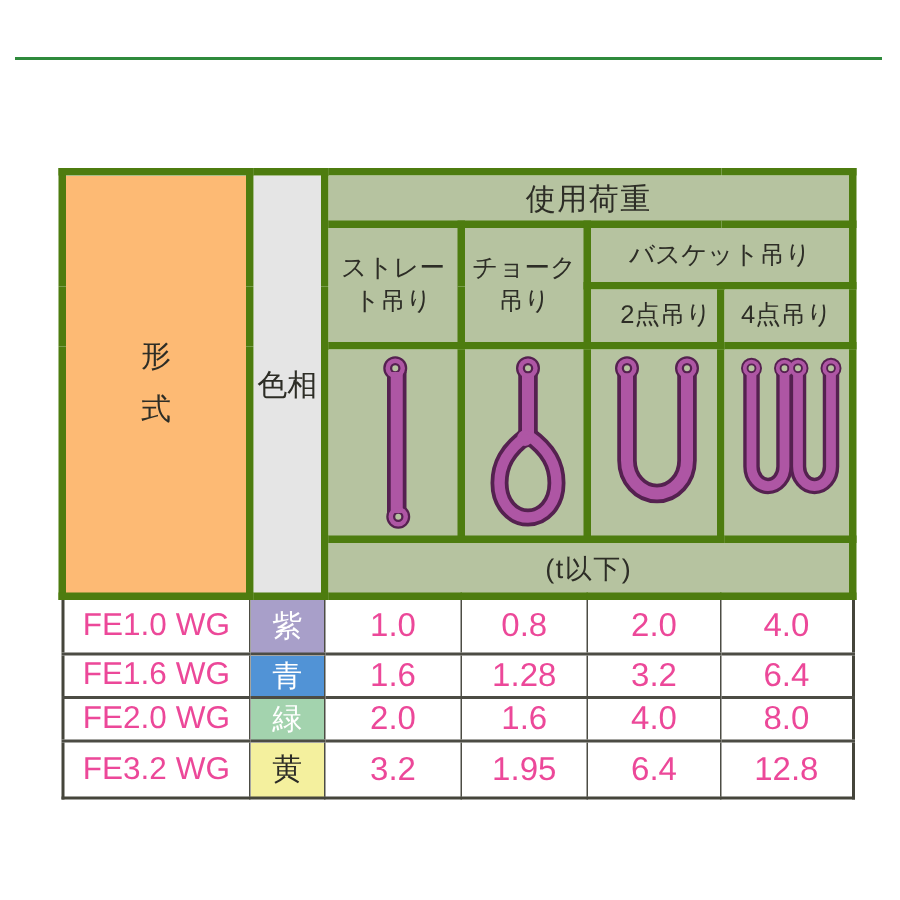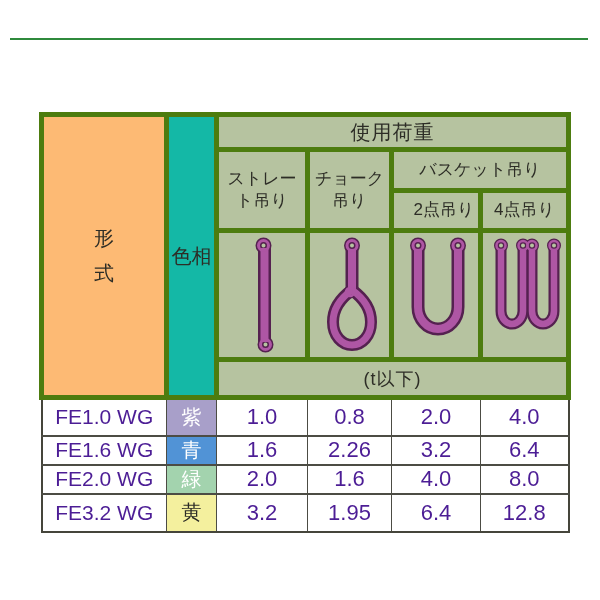--- a/index.html
+++ b/index.html
@@ -30,21 +30,21 @@
   td.load-hdr { font-size:20px; letter-spacing:1px; }
   td.sub { font-size:17px; line-height:1.3; }
   td.unit-cell { font-size:18px; letter-spacing:1px; }
   td.hue-hdr { font-size:20px; }
   td.model-hdr { font-size:20px; }
   .vstack { display:inline-block; width:1.15em; line-height:1.75; text-align:center; }
   td.icon-cell svg { display:block; margin:0 auto; }
 
   tr.data-row td {
     background:#ffffff; border:1px solid #4c4c44; border-top-width:2px;
-    font-size:21px; color:#4c1d95;
+    font-size:21px; color:#ec4899;
   }
   tr.data-row td.value-cell { font-size:22px; }
   tr.data-row td.hue-cell { font-size:20px; }
 </style>
 </head>
 <body>
 
 <div class="canvas">
 
   <div class="green-rule" style="background-color: rgb(47, 138, 60);"></div>
@@ -56,21 +56,21 @@
         <col style="width:91px">
       <col style="width:84px">
         <col style="width:89px">
         <col style="width:88px">
     </colgroup>
     <tbody>
       <tr style="height:35px">
         <td rowspan="5" class="hdr model-hdr" style="background-color: #fdba74;">
           <span class="vstack">形式</span>
         </td>
-        <td rowspan="5" class="hdr hue-hdr" style="background-color: #14b8a6;">色相</td>
+        <td rowspan="5" class="hdr hue-hdr" style="background-color: #e5e5e5;">色相</td>
         <td colspan="4" class="hdr load-hdr" style="background-color: rgb(182, 195, 160);">使用荷重</td>
       </tr>
       <tr style="height:41px">
         <td rowspan="2" class="hdr sub" style="background-color: rgb(182, 195, 160);">ストレート吊り</td>
         <td rowspan="2" class="hdr sub" style="background-color: rgb(182, 195, 160);">チョーク吊り</td>
         <td colspan="2" class="hdr sub" style="background-color: rgb(182, 195, 160);">バスケット吊り</td>
       </tr>
       <tr style="height:40px">
         <td class="hdr sub" style="background-color: rgb(182, 195, 160); padding-left: 16px;">2点吊り</td>
         <td class="hdr sub" style="background-color: rgb(182, 195, 160);">4点吊り</td>
@@ -150,21 +150,21 @@
         <td class="hue-cell" style="background-color: rgb(168, 159, 201); color: rgb(255, 255, 255);">紫</td>
         <td class="value-cell">1.0</td>
         <td class="value-cell">0.8</td>
         <td class="value-cell">2.0</td>
         <td class="value-cell">4.0</td>
       </tr>
       <tr style="height:24px" class="data-row">
         <td class="model-cell">FE1.6 WG</td>
         <td class="hue-cell" style="background-color: rgb(81, 147, 214); color: rgb(255, 255, 255);">青</td>
         <td class="value-cell">1.6</td>
-        <td class="value-cell">2.26</td>
+        <td class="value-cell">1.28</td>
         <td class="value-cell">3.2</td>
         <td class="value-cell">6.4</td>
       </tr>
       <tr style="height:22px" class="data-row">
         <td class="model-cell">FE2.0 WG</td>
         <td class="hue-cell" style="background-color: rgb(163, 211, 174); color: rgb(255, 255, 255);">緑</td>
         <td class="value-cell">2.0</td>
         <td class="value-cell">1.6</td>
         <td class="value-cell">4.0</td>
         <td class="value-cell">8.0</td>

